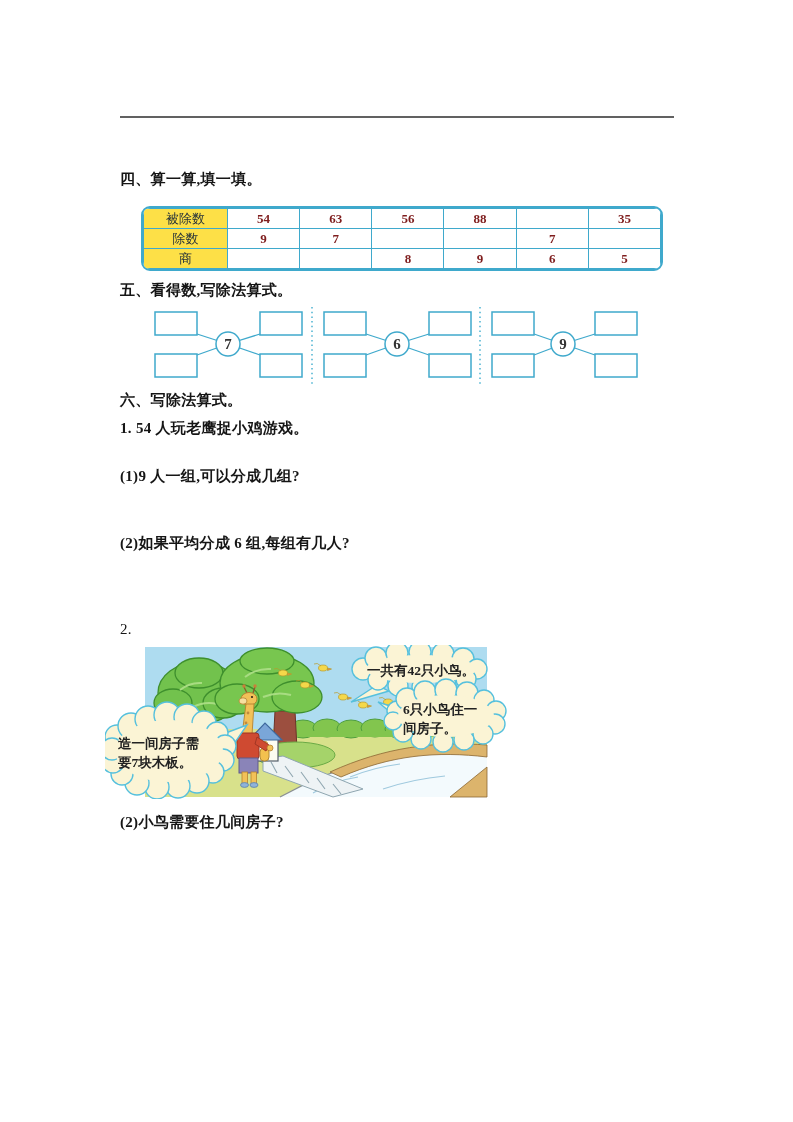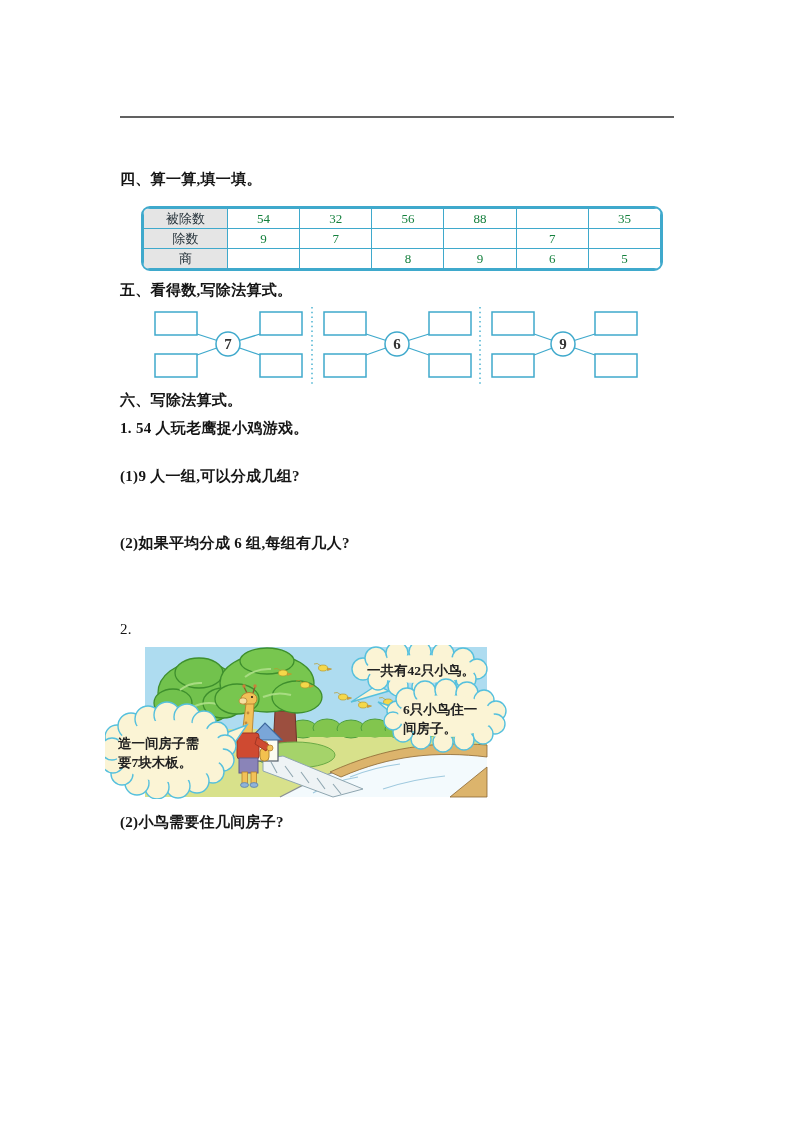--- a/index.html
+++ b/index.html
@@ -10,23 +10,23 @@
         letter-spacing:.3px;white-space:nowrap;}
   .h4{top:126px;} .h5{top:237px;} .h6{top:347px;}
   .p1{top:375px;} .q1{top:423px;} .q2{top:490px;} .p2{top:577px;font-weight:500;}
   .q3{top:769px;} .q4{top:881px;}
   
   .tbl-wrap{position:absolute;left:141px;top:162px;width:518px;border:2px solid #3fa9cc;
             border-radius:9px;overflow:hidden;background:#fff;}
   table.fill{border-collapse:collapse;width:100%;table-layout:fixed;}
   table.fill td,table.fill th{border:1px solid #3fa9cc;height:19px;text-align:center;
             font-size:13px;padding:0;}
-  table.fill th{background:#e5e5e5;font-weight:500;color:#26323a;
+  table.fill th{background:#fde047;font-weight:500;color:#26323a;
             font-family:Liberation Sans, sans-serif;}
-  table.fill td{color:#15803d;font-family:"Liberation Serif",serif;}
+  table.fill td{color:#7f1d1d;font-family:"Liberation Serif",serif;font-weight:bold;}
   col.hdr{width:84px;}
   
   .diagram{position:absolute;left:145px;top:263px;}
   .scene{position:absolute;left:105px;top:601px;}
   .dg-box{fill:#ffffff;stroke:#3fa9cc;stroke-width:1.5;}
   .dg-line{stroke:#3fa9cc;stroke-width:1.3;}
   .dg-circle{fill:#ffffff;stroke:#3fa9cc;stroke-width:1.5;}
   .dg-num{font-family:"Liberation Serif",serif;font-size:15px;fill:#333;font-weight:600;}
   .dg-sep{stroke:#56b7d4;stroke-width:1.6;stroke-dasharray:1.5 3.2;}
   .cloud{fill:#fbf4d5;stroke:#56c0dd;stroke-width:1.4;}
@@ -50,21 +50,21 @@
           <col>
           <col>
           <col>
           <col>
           <col>
         </colgroup>
       <tbody>
           <tr>
         <th>被除数</th>
         <td>54</td>
-        <td>32</td>
+        <td>63</td>
         <td>56</td>
         <td>88</td>
         <td></td>
         <td>35</td>
       </tr>
       <tr>
         <th>除数</th>
         <td>9</td>
         <td>7</td>
         <td></td>

